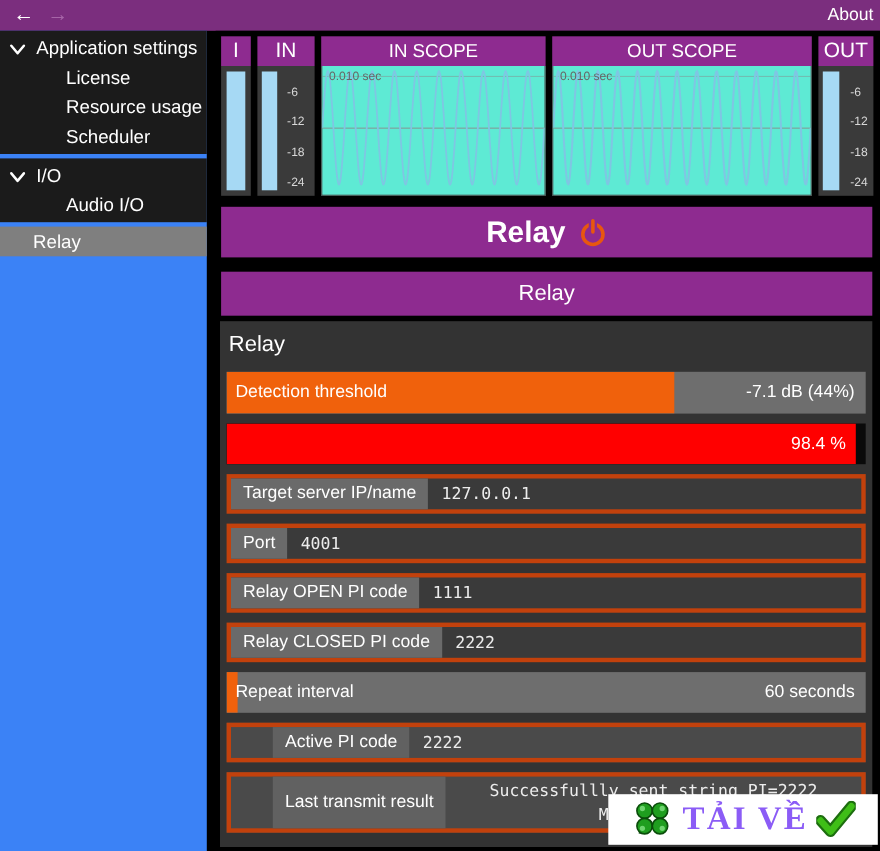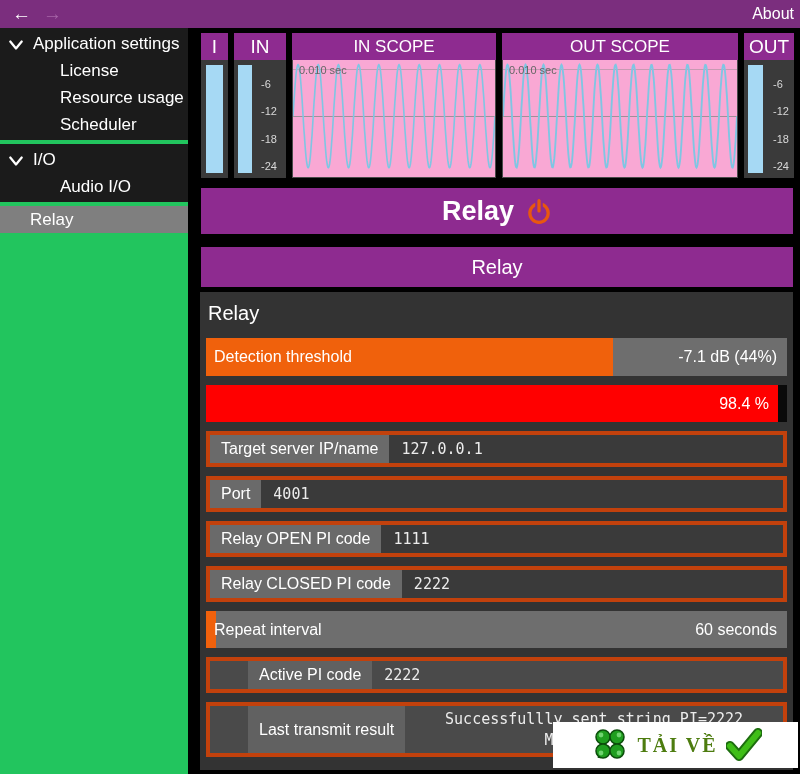--- a/index.html
+++ b/index.html
@@ -9,41 +9,41 @@
   
   .titlebar { position:absolute; left:0; top:0; width:800px; height:28px;
               background:#7B2E7E; display:flex; align-items:center; }
   .nav-arrow { font-size:19px; font-weight:bold; line-height:28px; padding:0 6px; cursor:default; }
   .nav-back { color:#fff; margin-left:6px; }
   .nav-fwd { color:#A765A8; }
   .titlebar-spacer { flex:1; }
   .about { font-size:16px; color:#fff; margin-right:6px; }
 
   
-  .sidebar { position:absolute; left:0; top:28px; width:188px; bottom:0; background:#22c55e; }
+  .sidebar { position:absolute; left:0; top:28px; width:188px; bottom:0; background:#3b82f6; }
   .sgroup { background:#1B1B1B; padding:2px 0; margin-bottom:4px; }
   .srow { height:27px; display:flex; align-items:center; font-size:17px; color:#fff; }
   .srow .chev { width:16px; height:14px; margin:2px 9px 0 8px; flex:0 0 auto; }
   .srow.child { padding-left:60px; }
   .srow.selected { background:#7F7F7F; padding-left:30px; }
 
   
   .main { position:absolute; left:196px; top:28px; width:604px; bottom:0; background:#000; overflow:hidden; }
 
   
   .meters { position:absolute; left:0; top:5px; height:145px; width:620px; display:flex; }
   .mcol { display:flex; flex-direction:column; flex:0 0 auto; }
   .mhead { height:27px; background:#8E2B90; display:flex; align-items:center; justify-content:center;
            font-size:19px; color:#fff; }
   .mbody { height:118px; background:#3A3A3A; position:relative; }
   .mtrack { position:absolute; top:5px; bottom:5px; background:#050505; display:flex; align-items:flex-end; }
   .mfill { width:100%; background:#A6D9F4; }
   .mscale { position:absolute; left:27px; top:18px; bottom:6px; display:flex; flex-direction:column;
             justify-content:space-between; font-size:11px; color:#D8D8D8; }
-  .scope-body { height:118px; background:#f9a8d4; position:relative; border:1px solid #4a4a4a; border-top:none; }
+  .scope-body { height:118px; background:#5eead4; position:relative; border:1px solid #4a4a4a; border-top:none; }
   .scope-time { position:absolute; left:6px; top:4px; font-size:11px; color:#666; z-index:3; }
   .scope-line { position:absolute; left:0; right:0; height:1px; background:#8a8a8a; }
   .scope-svg { position:absolute; inset:0; width:100%; height:100%; }
 
   
   .relay-main-btn { position:absolute; left:5px; top:160px; width:592px; height:46px; background:#8E2B90;
                     display:flex; align-items:center; justify-content:center; gap:12px; cursor:default; }
   .relay-main-btn .rtitle { font-size:27px; font-weight:bold; }
   .relay-sub-btn { position:absolute; left:5px; top:219px; width:592px; height:40px; background:#8E2B90;
                    display:flex; align-items:center; justify-content:center; font-size:20px; }
@@ -68,22 +68,22 @@
   .fvalue { flex:1; display:flex; align-items:center; padding:0 12px;
             font-family:"DejaVu Sans Mono","Liberation Mono",monospace; font-size:15px; color:#ECECEC; }
   .frow.lighter { background:#4A4A4A;padding-left:38px; }
   .frow.lighter .flabel { background:#616161; }
   .frow.tall { height:55px; margin-bottom:0; }
   .frow.tall .fvalue { flex-direction:column; align-items:center; justify-content:center; line-height:21px; }
 
   
   .watermark { position:absolute; left:553px; top:722px; width:245px; height:46px; background:#fff;
                display:flex; align-items:center; justify-content:center; gap:8px; z-index:50; }
-  .wm-text { font-family:"Liberation Serif","DejaVu Serif",serif; font-weight:bold; font-size:20px;
-             color:#4d7c0f; letter-spacing:2px; }
+  .wm-text { font-family:"Liberation Serif","DejaVu Serif",serif; font-weight:bold; font-size:30px;
+             color:#8b5cf6; letter-spacing:2px; }
 </style>
 </head>
 <body>
 
 <div class="titlebar">
   <span class="nav-arrow nav-back">←</span>
   <span class="nav-arrow nav-fwd">→</span>
   <span class="titlebar-spacer"></span>
   <span class="about">About</span>
 </div>

